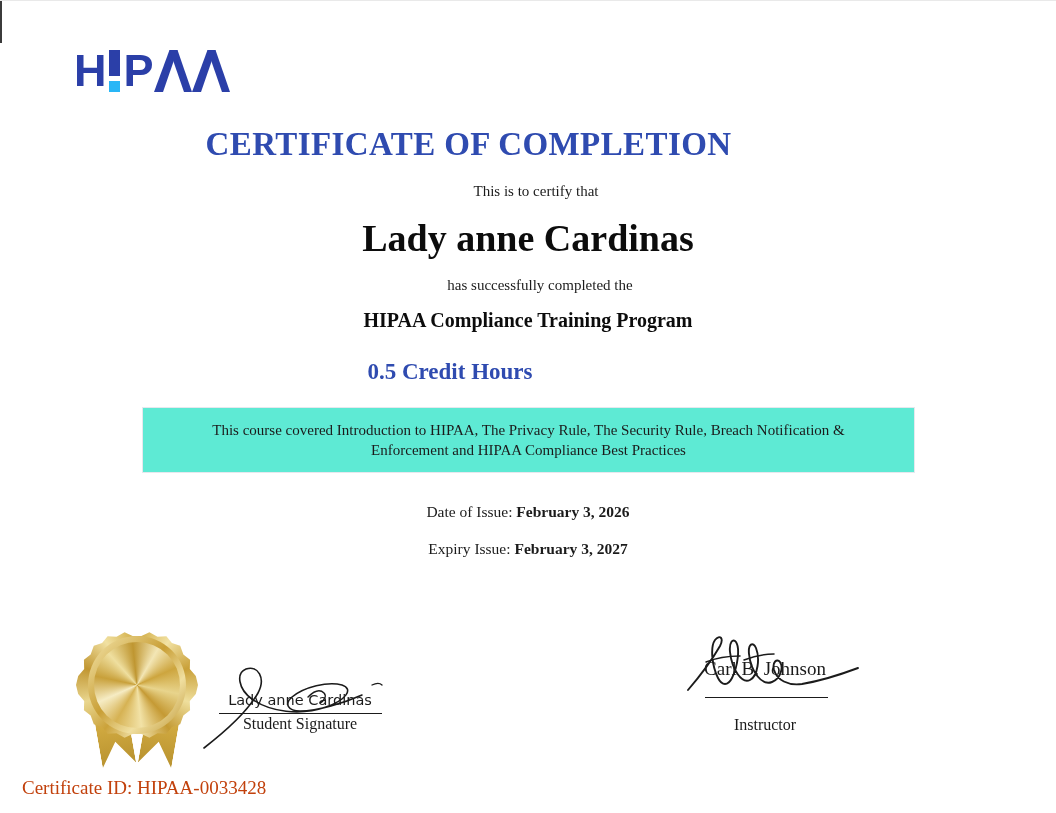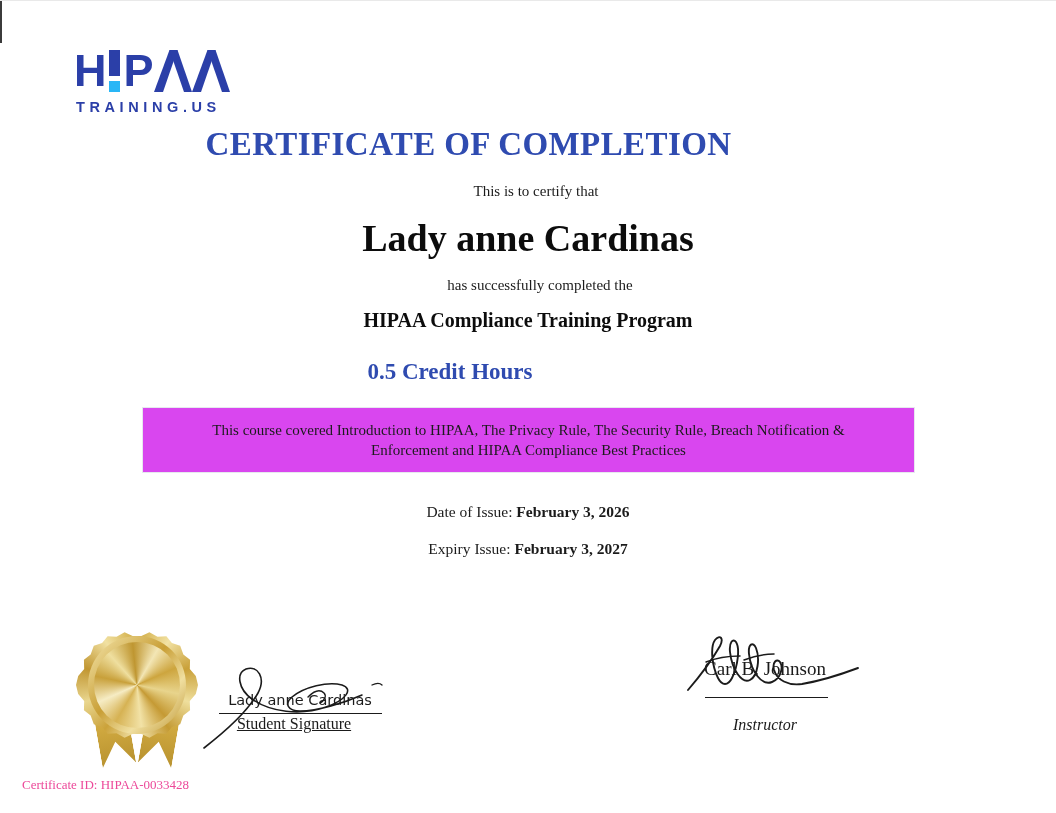--- a/index.html
+++ b/index.html
@@ -134,21 +134,21 @@
     font-size: 23px;
     font-weight: 700;
     color: #2f4bb0;
   }
 
   
   .desc-box {
     position: absolute;
     left: 142px; top: 407px;
     width: 773px; height: 66px;
-    background: #d946ef;
+    background: #5eead4;
     border: 1px solid #e6e8ee;
     display: flex;
     align-items: center;
     justify-content: center;
     padding: 0 32px;
   }
   .desc-text {
     text-align: center;
     font-size: 15px;
     line-height: 20px;
@@ -250,38 +250,38 @@
   .sig-rule-student { left: 219px; top: 713px; width: 163px; }
   .sig-rule-instructor { left: 705px; top: 697px; width: 123px; }
 
   .sig-role {
     position: absolute;
     width: 190px;
     text-align: center;
     font-size: 16px;
     color: #1b1b1b;
   }
-  .sig-role-student { left: 199px; top: 715px; text-decoration: underline; }
+  .sig-role-student { left: 205px; top: 715px; }
 
   .sig-ins-name {
     position: absolute;
     left: 670px; top: 658px;
     width: 190px;
     text-align: center;
     font-size: 19px;
     color: #1b1b1b;
   }
-  .sig-role-instructor { left: 670px; top: 716px; font-style: italic; }
+  .sig-role-instructor { left: 670px; top: 716px; }
 
   
   .cert-id {
     position: absolute;
     left: 22px; top: 777px;
-    font-size: 13px;
-    color: #ec4899;
+    font-size: 19px;
+    color: #c2410c;
   }
 </style>
 </head>
 <body>
 
 <div class="page-edge-top"></div>
 <div class="page-edge-left"></div>
 
 <div class="logo">
   <div class="logo-mark">
@@ -293,21 +293,20 @@
     <span class="logo-letter">P</span>
     <span class="logo-chevrons">
       <svg width="76" height="42" viewBox="0 0 76 42">
         <polygon points="0,42 15.5,0 23.5,0 9,42" fill="#2b3fa8"></polygon>
         <polygon points="15.5,0 23.5,0 38,42 30,42" fill="#2b3fa8"></polygon>
         <polygon points="38,42 53.5,0 61.5,0 47,42" fill="#2b3fa8"></polygon>
         <polygon points="53.5,0 61.5,0 76,42 68,42" fill="#2b3fa8"></polygon>
       </svg>
     </span>
   </div>
-  <div class="logo-sub">TRAINING.US</div>
 </div>
 
 <div class="cert-title">CERTIFICATE OF COMPLETION</div>
 <div class="line-certify">This is to certify that</div>
 <div class="recipient-name">Lady anne Cardinas</div>
 <div class="line-completed">has successfully completed the</div>
 <div class="program-name">HIPAA Compliance Training Program</div>
 <div class="credit-hours">0.5 Credit Hours</div>
 
 <div class="desc-box">

